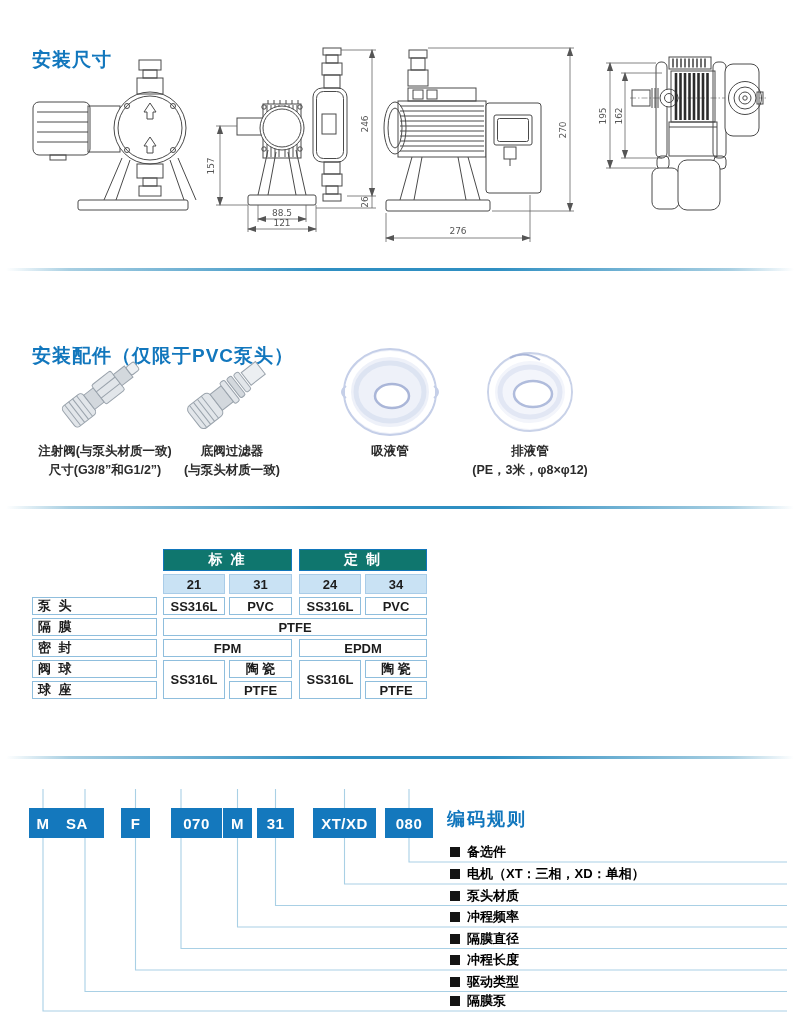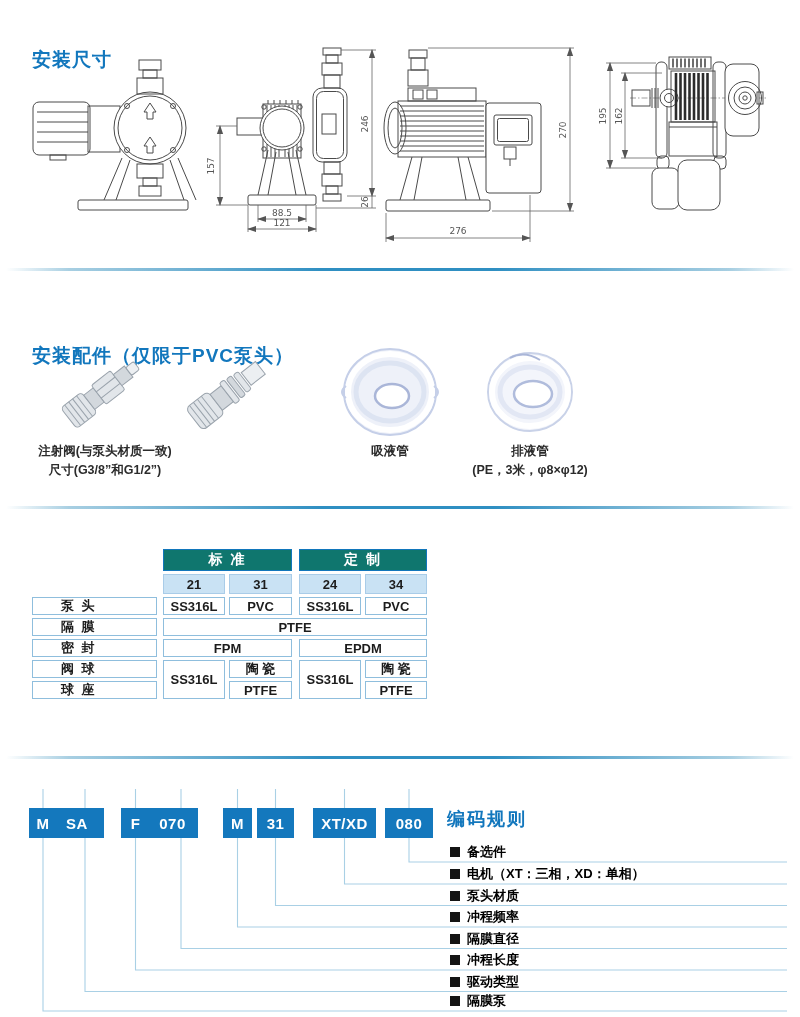--- a/index.html
+++ b/index.html
@@ -28,21 +28,21 @@
     position:absolute;left:32px;top:549px;display:grid;
     grid-template-columns:125px 6px 62px 4px 63px 7px 62px 4px 62px;
     grid-template-rows:22px 3px 20px 3px 18px 3px 18px 3px 18px 3px 18px 3px 18px;
   }
   .c{
     border:1px solid #8fbedd;background:#fff;display:flex;align-items:center;
     justify-content:center;font-size:13px;font-weight:bold;color:#1c1c1c;white-space:nowrap;
   }
   .gh{background:#0f766e;border-color:#1176bb;color:#fff;font-size:14px;letter-spacing:2px;text-align:center;}
   .ch{background:#c9e2f4;border-color:#a9cce8;}
-  .rl{justify-content:flex-start;padding-left:28px;letter-spacing:2px;text-align:right;}
+  .rl{justify-content:flex-start;padding-left:5px;letter-spacing:2px;text-align:right;}
   
   .code-box{
     position:absolute;top:808px;height:30px;background:#1478bd;color:#fff;
     display:flex;align-items:center;justify-content:center;
     font-size:15px;font-weight:bold;letter-spacing:0.5px;
   }
   .coding-title{
     position:absolute;left:447px;top:807px;font-size:18px;font-weight:bold;
     color:#1277bd;letter-spacing:2px;
   }
@@ -309,20 +309,24 @@
       <ellipse rx="30" ry="25" fill="none" stroke="#e2e7f4" stroke-width="5"></ellipse>
       <ellipse cx="3" cy="2" rx="19" ry="13" fill="#ffffff" stroke="#b0bcdc" stroke-width="2.5"></ellipse>
       <path d="M-20 -34 q14 -8 30 2" fill="none" stroke="#aab6d8" stroke-width="2"></path>
     </g>
   </svg>
 
   <div class="acc-caption" style="left:-5px">
     <div>注射阀(与泵头材质一致)</div>
     <div>尺寸(G3/8”和G1/2”)</div>
   </div>
+  <div class="acc-caption" style="left:122px">
+    <div>底阀过滤器</div>
+    <div>(与泵头材质一致)</div>
+  </div>
   <div class="acc-caption" style="left:280px">
     <div>吸液管</div>
   </div>
   <div class="acc-caption" style="left:420px">
     <div>排液管</div>
     <div>(PE，3米，φ8×φ12)</div>
   </div>
 
   <div class="divider" style="top:506px"></div>
 
@@ -377,21 +381,21 @@
       <polyline points="181,838 181,948.5 787,948.5"></polyline>
       <polyline points="135.5,838 135.5,970 787,970"></polyline>
       <polyline points="85,838 85,991.5 787,991.5"></polyline>
       <polyline points="43,838 43,1011 787,1011"></polyline>
     </g>
   </svg>
 
   <div class="code-box" style="left:29px;width:28px">M</div>
   <div class="code-box" style="left:50px;width:54px">SA</div>
   <div class="code-box" style="left:121px;width:29px">F</div>
-  <div class="code-box" style="left:147px;width:51px">070</div>
+  <div class="code-box" style="left:171px;width:51px">070</div>
   <div class="code-box" style="left:223px;width:29px">M</div>
   <div class="code-box" style="left:257px;width:37px">31</div>
   <div class="code-box" style="left:313px;width:63px">XT/XD</div>
   <div class="code-box" style="left:385px;width:48px">080</div>
 
   <div class="coding-title">编码规则</div>
 
   <div class="code-label" style="top:842px">
     <span class="bullet"></span>
     <span>备选件</span>

